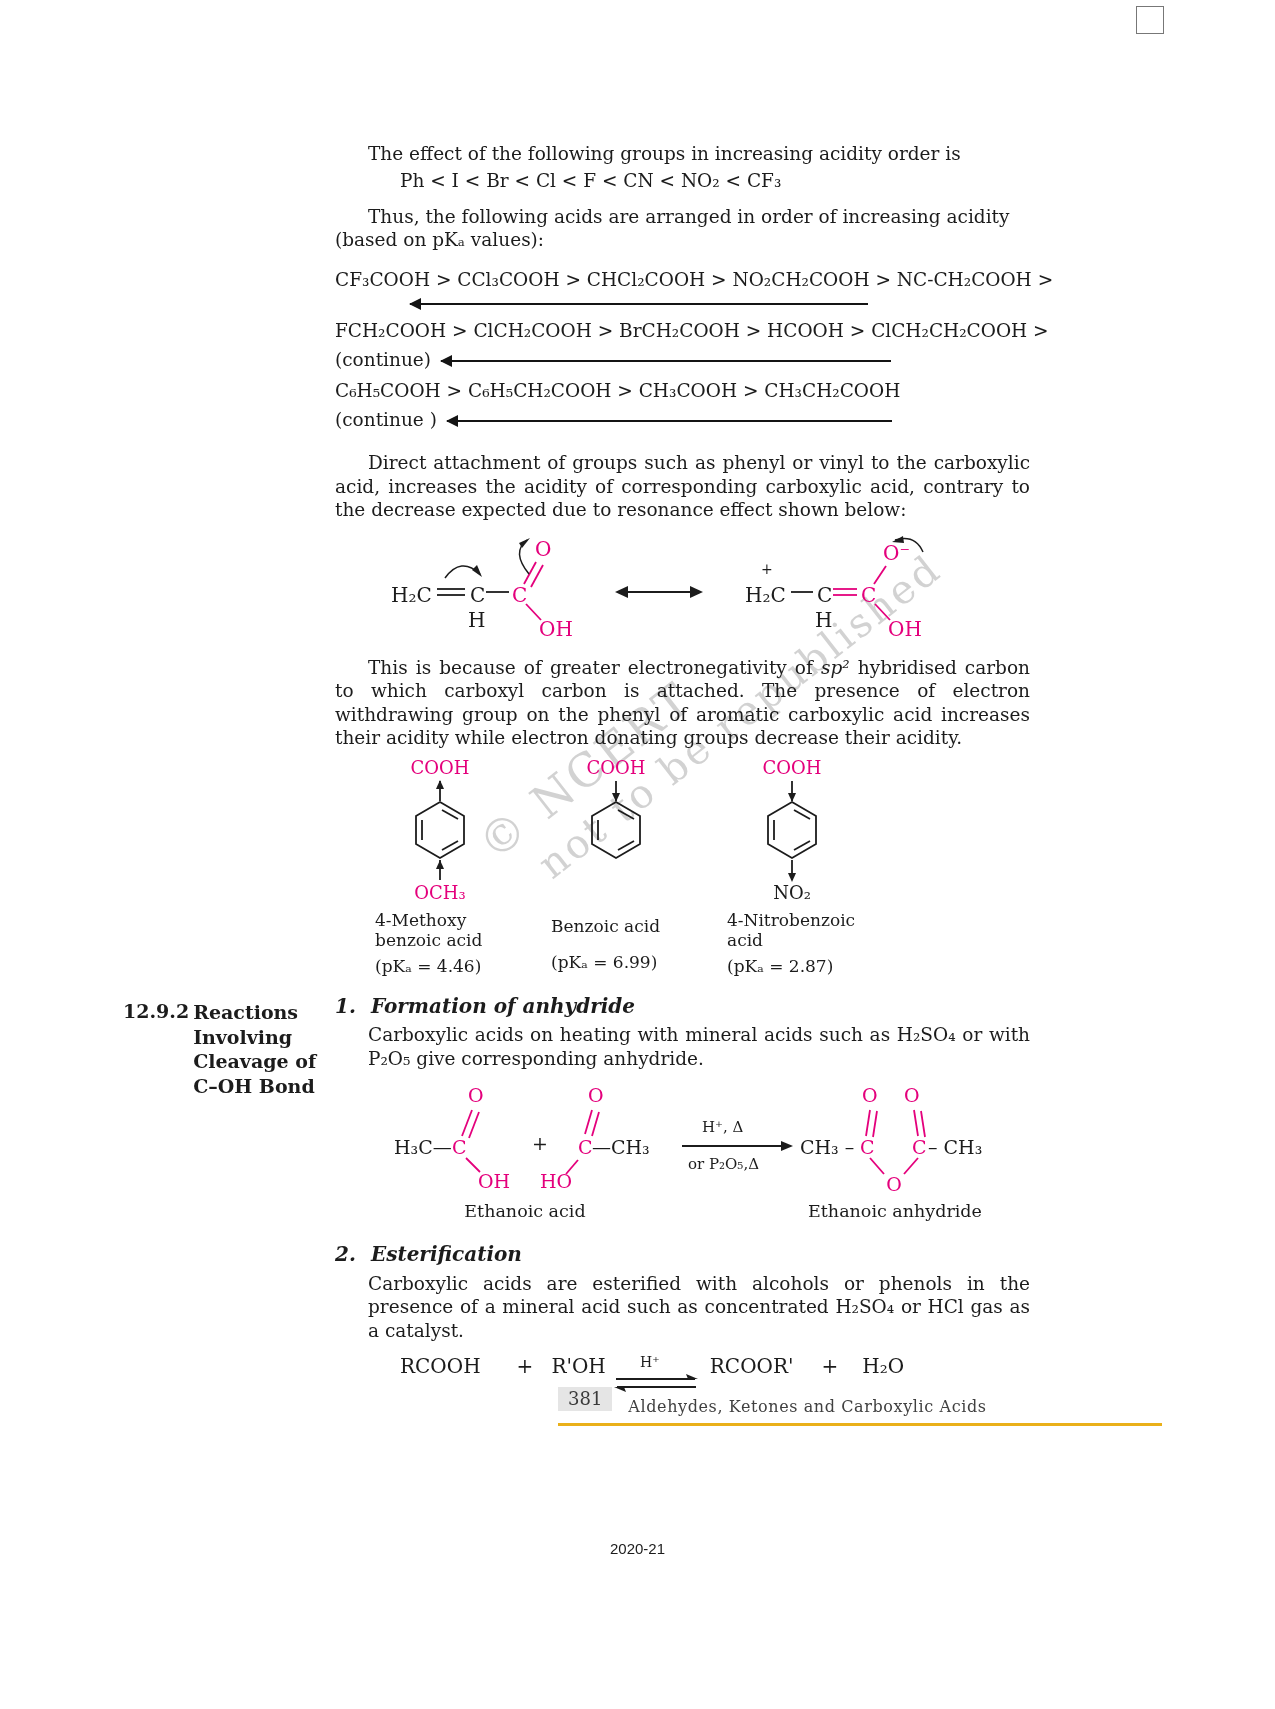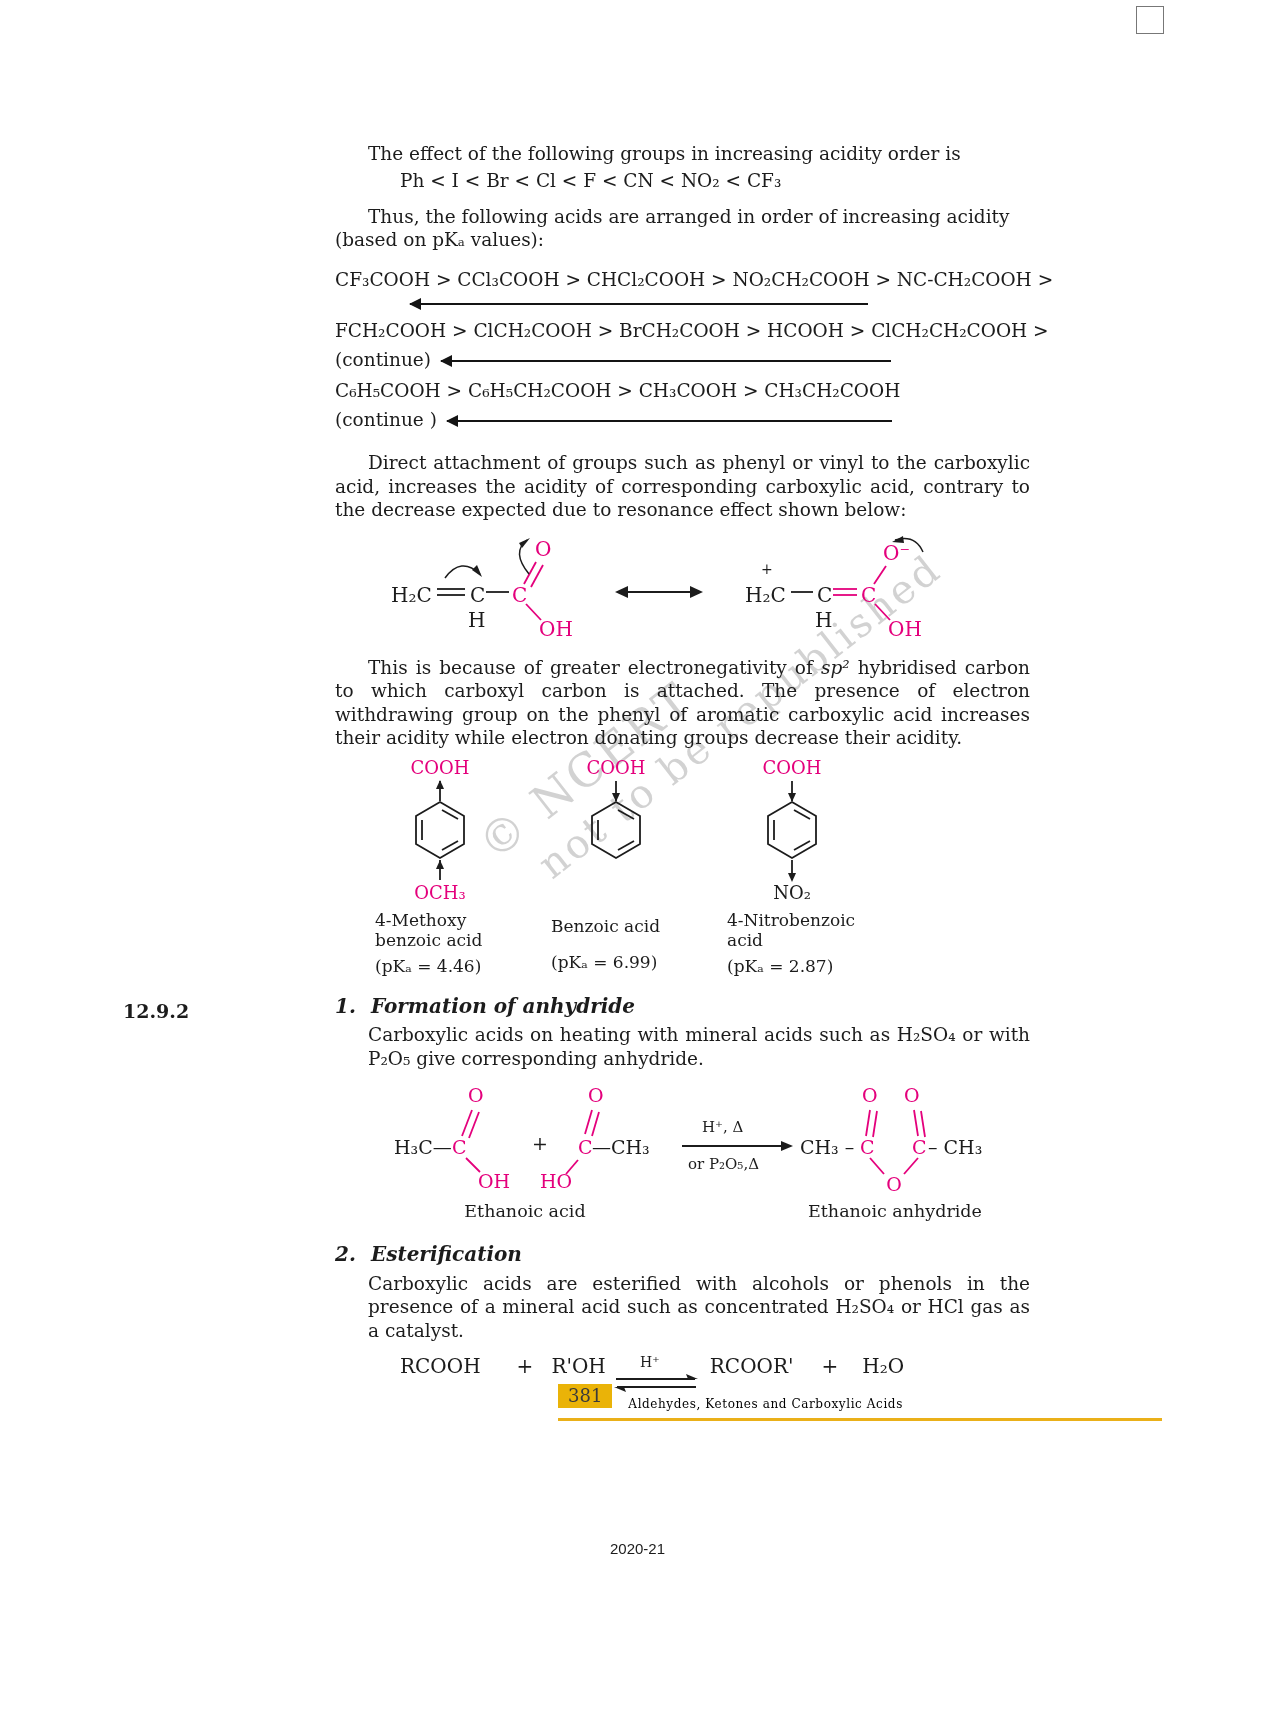--- a/index.html
+++ b/index.html
@@ -74,22 +74,22 @@
     position:absolute; left:123px; top:1000px; z-index:2;
     display:flex; gap:4px; font-weight:bold; font-size:19px;
   }
   .sec-title { width:126px; line-height:1.3; }
 
   .footer {
     position:absolute; left:558px; top:1381px; width:604px; z-index:2;
     display:flex; align-items:center; gap:16px;
     border-bottom:3px solid #eab019; padding-bottom:7px;
   }
-  .page-badge { background:#eab308; color:#3a3a3a; font-size:18px; padding:1px 10px 2px; }
-  .footer-chapter { color:#000000; font-size:12px; letter-spacing:0.6px;margin-top:16px; }
+  .page-badge { background:#e5e5e5; color:#3a3a3a; font-size:18px; padding:1px 10px 2px; }
+  .footer-chapter { color:#404040; font-size:16px; letter-spacing:0.6px;margin-top:16px; }
   .year {
     position:absolute; left:0; width:100%; top:1540px; text-align:center;
     font-family:"Liberation Sans","DejaVu Sans",sans-serif; font-size:15px; z-index:2;
   }
 
   svg { font-family:"DejaVu Serif","Liberation Serif",serif; display:block; }
   .bond-blk { stroke:#1c1c1c; stroke-width:1.8; }
   .bond-mag { stroke:#e4007c; stroke-width:1.8; }
   .curve { fill:none; stroke:#1c1c1c; stroke-width:1.5; }
   .blk-fill { fill:#1c1c1c; }
@@ -105,20 +105,21 @@
 
   <div class="corner-mark"></div>
 
   <div class="watermark">
     <div>© NCERT</div>
     <div class="wm2">not to be republished</div>
   </div>
 
   <aside class="margin-note">
     <span class="sec-num">12.9.2</span>
+    <span class="sec-title">Reactions Involving Cleavage of C–OH Bond</span>
   </aside>
 
   <main class="content">
 
     <p class="indent">The effect of the following groups in increasing acidity order is</p>
     <div class="order-line">Ph &lt; I &lt; Br &lt; Cl &lt; F &lt; CN &lt; NO₂ &lt; CF₃</div>
     <p class="indent" style="margin-top:12px;">Thus, the following acids are arranged in order of increasing acidity</p>
     <div class="para2b">(based on pKₐ values):</div>
 
     <div class="series">

